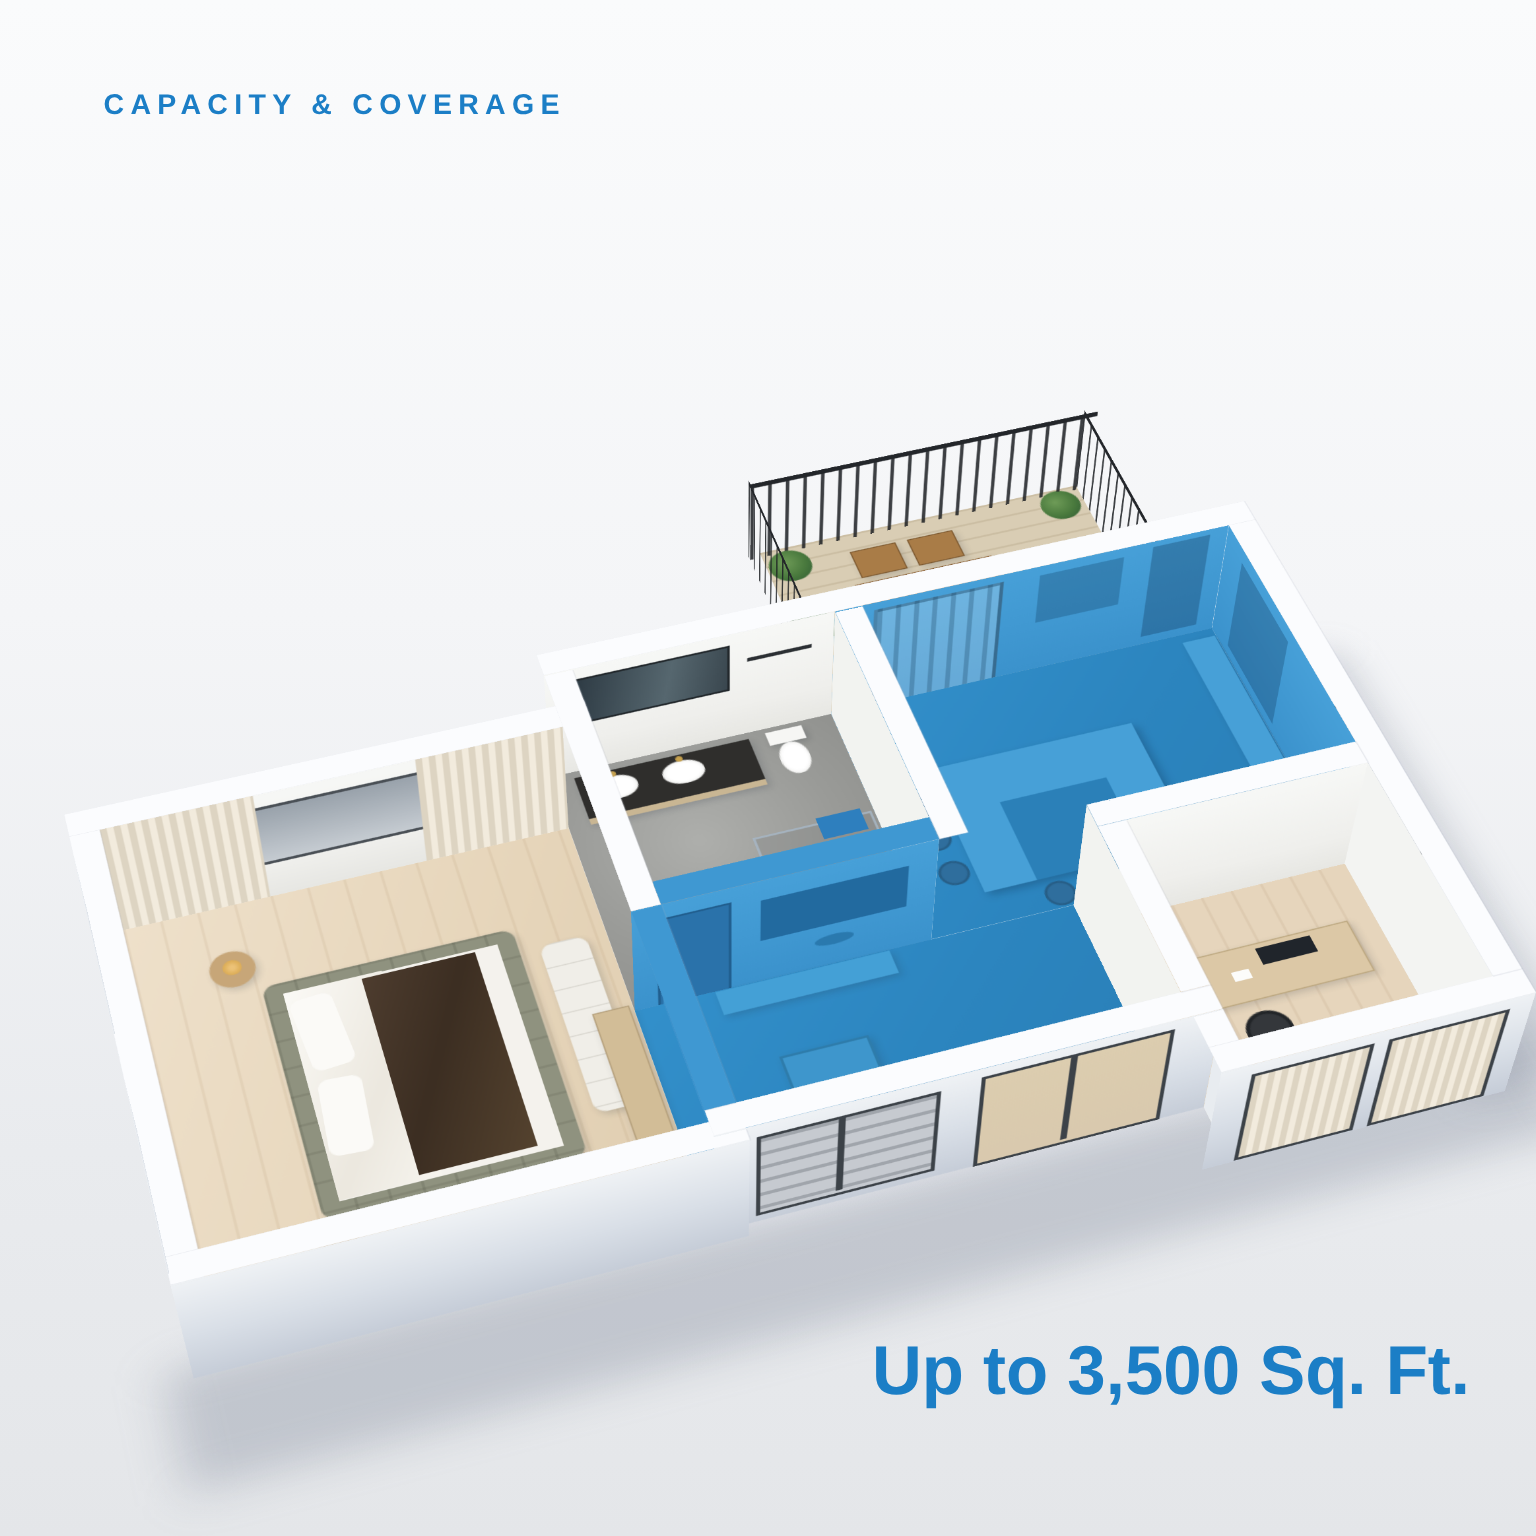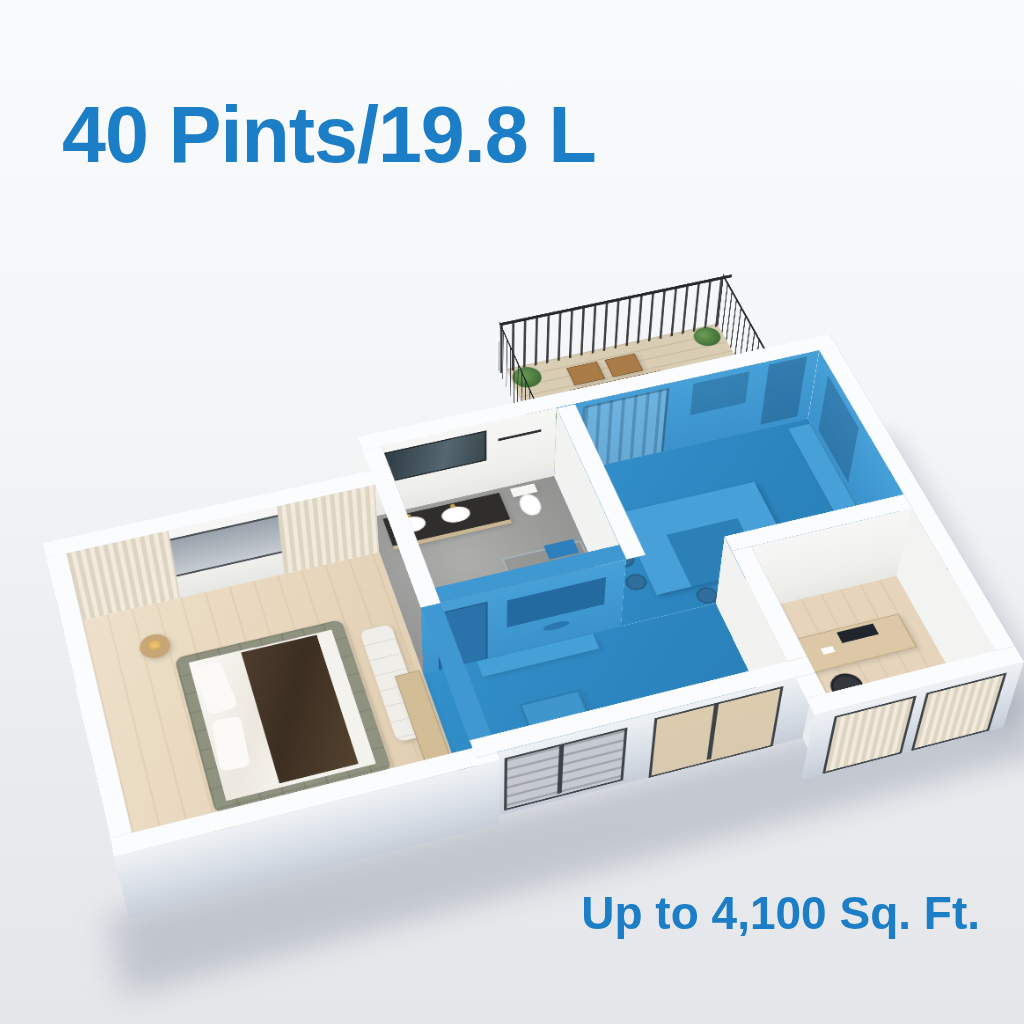--- a/index.html
+++ b/index.html
@@ -65,21 +65,21 @@
   .curtain{background:repeating-linear-gradient(90deg,#ddd4c2 0 5px,#f2ebdd 5px 10px);}
   .curtainH{background:repeating-linear-gradient(180deg,#ddd4c2 0 5px,#f2ebdd 5px 10px);}
   .plant{background:radial-gradient(circle at 40% 38%,#6f9c58 0%,#4a7a3e 55%,#2f5a33 100%);
     border-radius:50%;}
 </style>
 </head>
 <body>
 
 <div class="stage">
 
-  <h1 class="headline">40 Pints/19.8 L</h1>
+  <div class="eyebrow">CAPACITY &amp; COVERAGE</div>
 
   <div class="plan-pos">
     <div class="plan3d">
 
       <div class="gshadow" style="left:-20px;top:628px;width:1000px;height:95px;"></div>
       <div class="gshadow" style="left:918px;top:235px;width:95px;height:440px;"></div>
 
       <div class="floor balwood" style="left:597px;top:0;width:280px;height:190px;"></div>
       <div class="floor wood" style="left:22px;top:245px;width:345px;height:375px;"></div>
       <div class="floor bathfloor" style="left:367px;top:190px;width:230px;height:240px;"></div>
@@ -206,16 +206,16 @@
       <div class="wtop" style="left:367px;top:190px;width:22px;height:240px;"></div>
       <div class="wtop blue" style="left:367px;top:430px;width:22px;height:180px;"></div>
       <div class="wtop" style="left:597px;top:190px;width:22px;height:240px;"></div>
       <div class="wtop blue" style="left:389px;top:408px;width:208px;height:22px;"></div>
       <div class="wtop" style="left:710px;top:452px;width:22px;height:158px;"></div>
 
     </div>
   </div>
 
   <div class="footer-block">
-    <div class="coverage">Up to 4,100 Sq. Ft.</div>
+    <div class="coverage">Up to 3,500 Sq. Ft.</div>
   </div>
 
 </div>
 
 </body></html>

